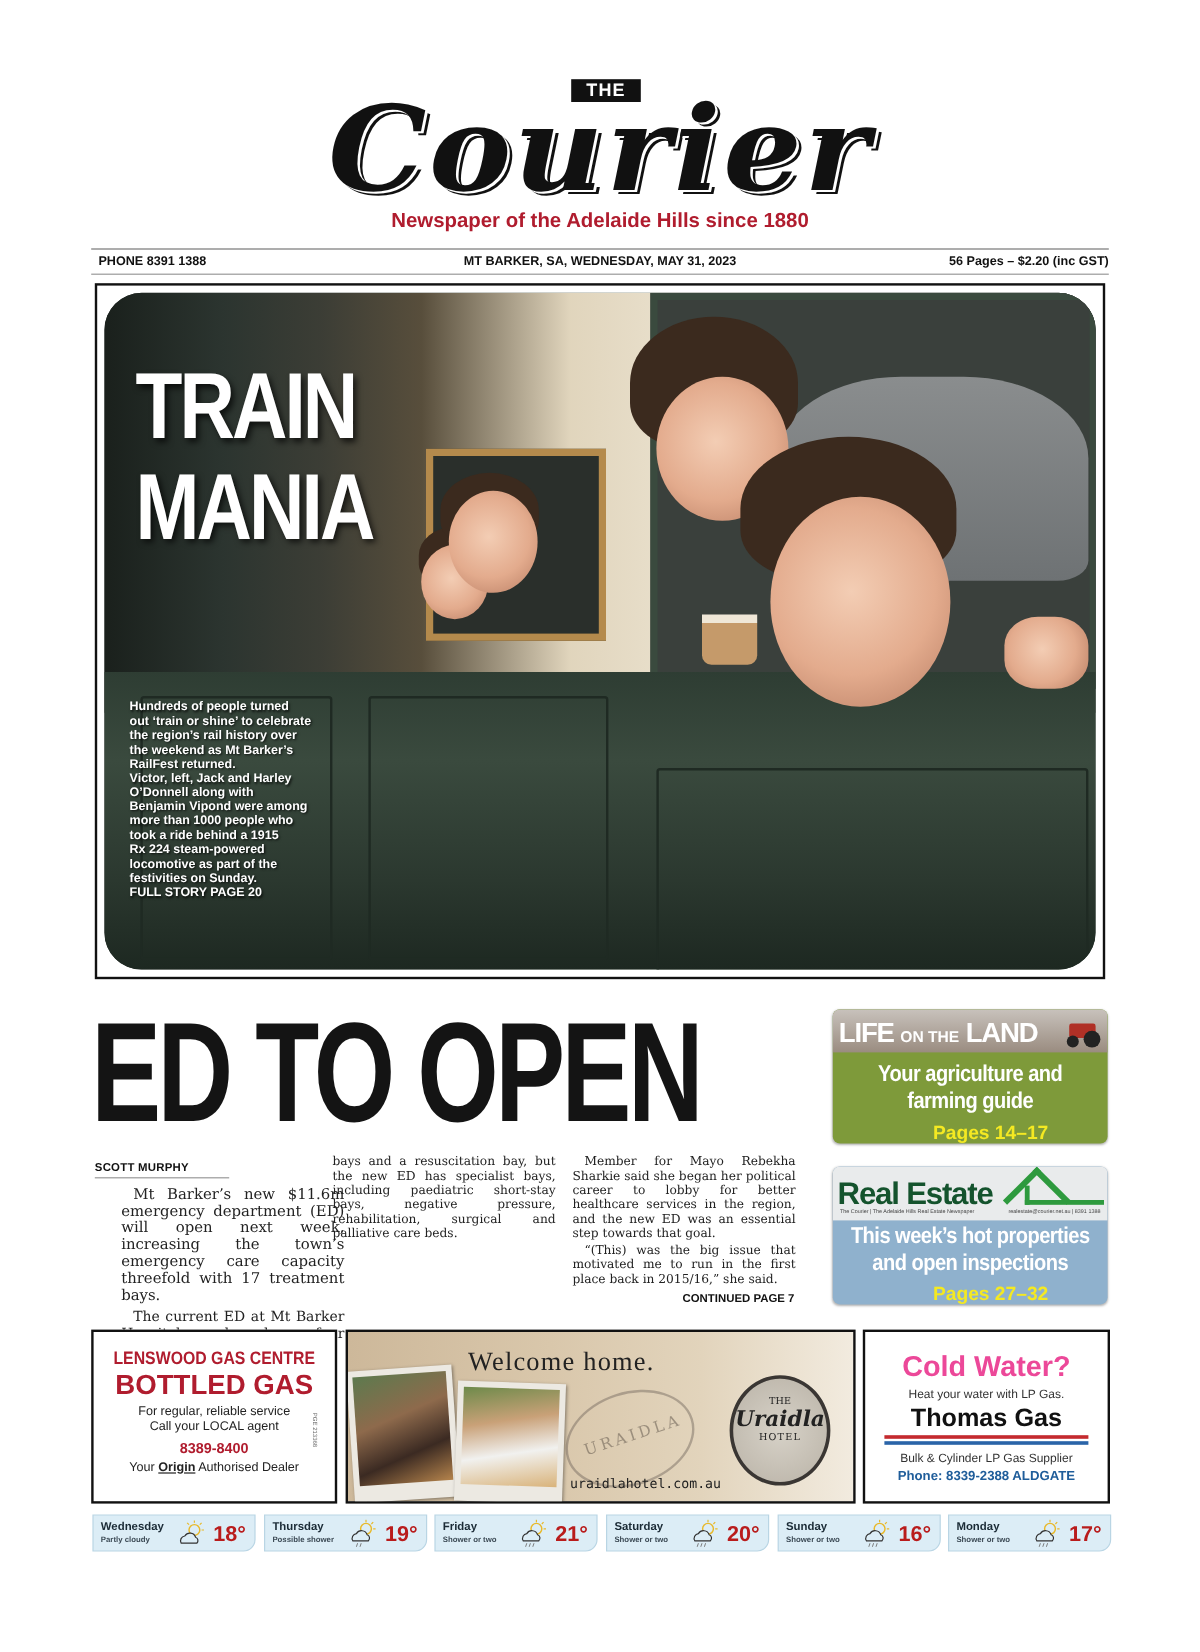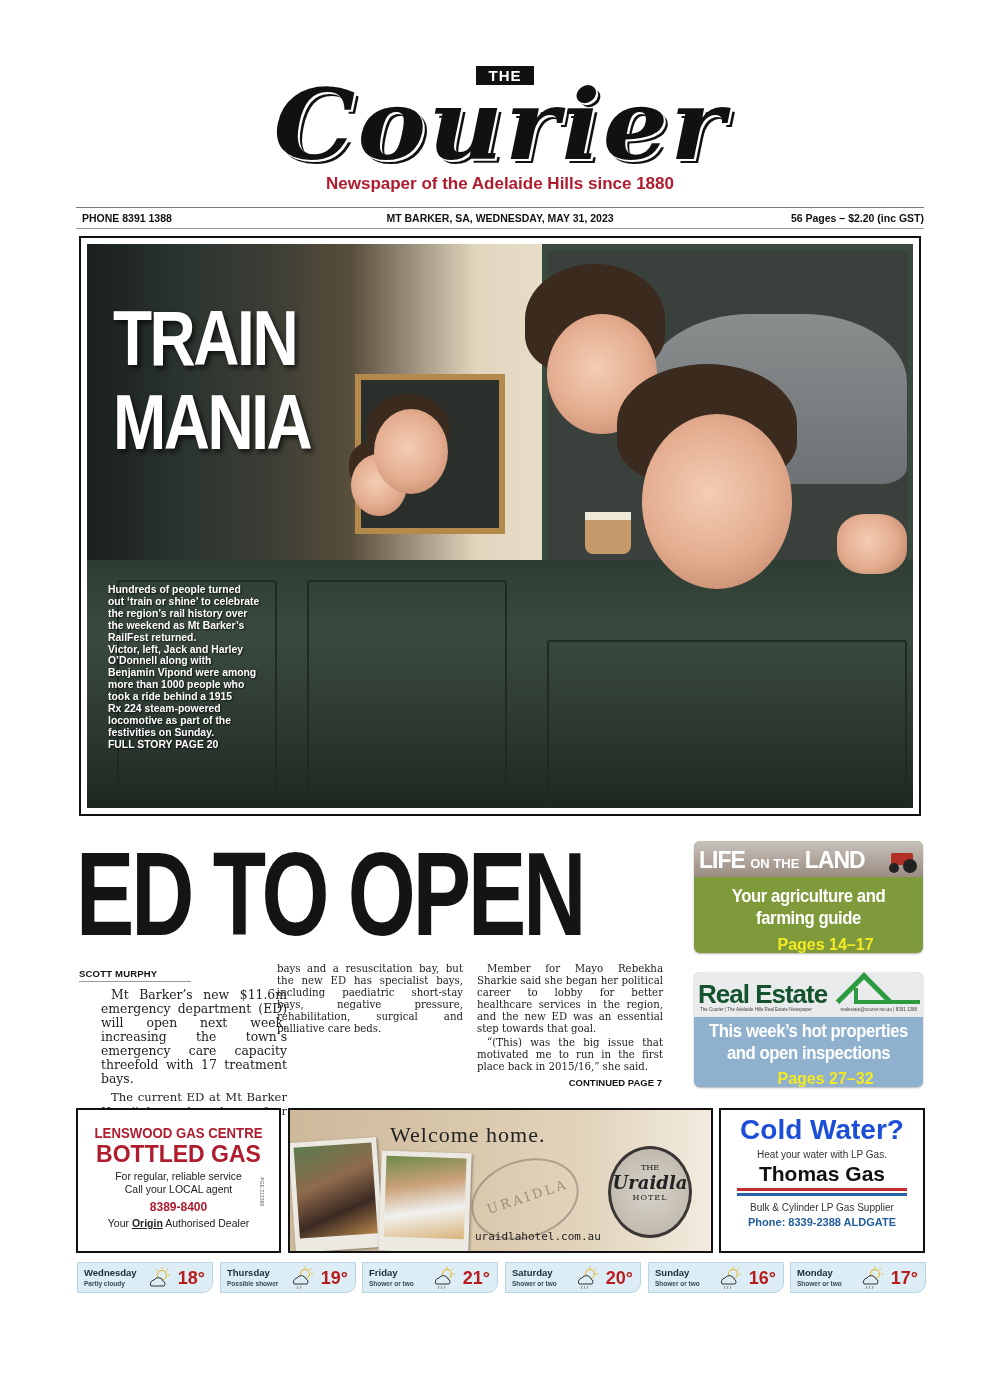--- a/index.html
+++ b/index.html
@@ -20,21 +20,21 @@
   .dateline { position: absolute; left: 76px; top: 207px; width: 848px; height: 22px;
     border-top: 1px solid #777; border-bottom: 1px solid #999; font-size: 10.5px; font-weight: 700; }
   .dateline span { position: absolute; top: 4px; }
   .dl-left { left: 6px; }
   .dl-center { left: 0; width: 100%; text-align: center; }
   .dl-right { right: 0; }
 
   
   .hero { position: absolute; left: 79px; top: 236px; width: 842px; height: 580px; border: 2px solid #111; background: #fff; }
   .hero-inner { position: absolute; left: 6px; top: 6px; right: 6px; bottom: 6px; overflow: hidden;
-    background: linear-gradient(90deg, #1c2420 0%, #2a332d 25%, #3c4a3f 42%, #566455 60%, #2d3a30 100%); }
+    background: linear-gradient(90deg, #1c2420 0%, #2a332d 25%, #3c4a3f 42%, #566455 60%, #2d3a30 100%); border-radius: 31px; }
   .hero-wall { position: absolute; left: 0; top: 0; width: 100%; height: 62%;
     background: linear-gradient(90deg, #1a201c 0%, #2c3530 12%, #3d3e36 22%, #5a4f3c 32%, #e9dcc3 47%, #efe4cf 55%, #ddd0b8 63%, #1d2620 72%, #263028 100%); opacity: .95; }
   .hero-window { position: absolute; border: 6px solid #b48a4c; background: #2a2f2b; }
   .hero-lower { position: absolute; left: 0; top: 56%; width: 100%; height: 44%;
     background: linear-gradient(180deg, #2e3d33 0%, #3a4a3e 30%, #2b382f 70%, #1d2821 100%); }
   .panel { position: absolute; border: 2px solid #1f2a23; border-radius: 3px; }
   .face { position: absolute; border-radius: 50%; background: radial-gradient(circle at 45% 45%, #f3cdb4 0%, #e3ab8d 55%, #b77c62 100%); }
   .hair { position: absolute; border-radius: 50% 50% 35% 35%; background: #3b2a1e; }
   .hoodie { position: absolute; border-radius: 40% 40% 10% 10%; background: linear-gradient(180deg, #8a8d8e, #6e7274); }
   .cup { position: absolute; background: linear-gradient(180deg, #efe7d7 0 18%, #c59a6a 18% 100%); border-radius: 0 0 8px 8px; }
@@ -108,21 +108,21 @@
     transform: rotate(-18deg); }
   .stamp span { position: absolute; left: 14px; top: 28px; font-family: "DejaVu Serif", serif; font-size: 13px; letter-spacing: 3px; color: rgba(90,80,70,.5); }
   .hotel-logo { position: absolute; left: 318px; top: 36px; width: 84px; height: 92px; border: 3px solid #3a3633; border-radius: 50%;
     background: radial-gradient(circle, #d7d2c8 0%, #b9b2a6 100%); text-align: center; }
   .hotel-logo .t1 { font-size: 8px; margin-top: 14px; font-family: "DejaVu Serif", serif; color: #222; }
   .hotel-logo .t2 { font-size: 18px; font-family: "DejaVu Serif", serif; font-style: italic; font-weight: 700; color: #222; }
   .hotel-logo .t3 { font-size: 8px; font-family: "DejaVu Serif", serif; color: #222; letter-spacing: 1px; }
   .ad-uraidla .url { position: absolute; left: 185px; top: 120px; font-family: "DejaVu Sans Mono", monospace; font-size: 11px; color: #222; }
 
   .ad-thomas { left: 719px; width: 206px; text-align: center; }
-  .ad-thomas .l1 { margin-top: 4px; color: #1d4ed8; font-weight: 700; font-size: 28px; }
+  .ad-thomas .l1 { margin-top: 16px; color: #ec4899; font-weight: 700; font-size: 24px; }
   .ad-thomas .l2 { font-size: 10px; color: #333; margin-top: 3px; }
   .ad-thomas .l3 { font-weight: 700; font-size: 21px; color: #111; margin-top: 2px; }
   .stripe-red { width: 170px; height: 3px; background: #c42a2e; margin: 2px auto 0; }
   .stripe-blue { width: 170px; height: 3px; background: #2a64a8; margin: 2px auto 0; }
   .ad-thomas .l4 { font-size: 10px; color: #333; margin-top: 6px; }
   .ad-thomas .l5 { font-size: 11px; color: #1f5d9a; font-weight: 700; margin-top: 3px; }
 
   
   .weather { position: absolute; top: 1262px; height: 31px; width: 136px; background: #dcedf6; border: 1px solid #b9d5e4;
     border-radius: 0 0 10px 0; }

